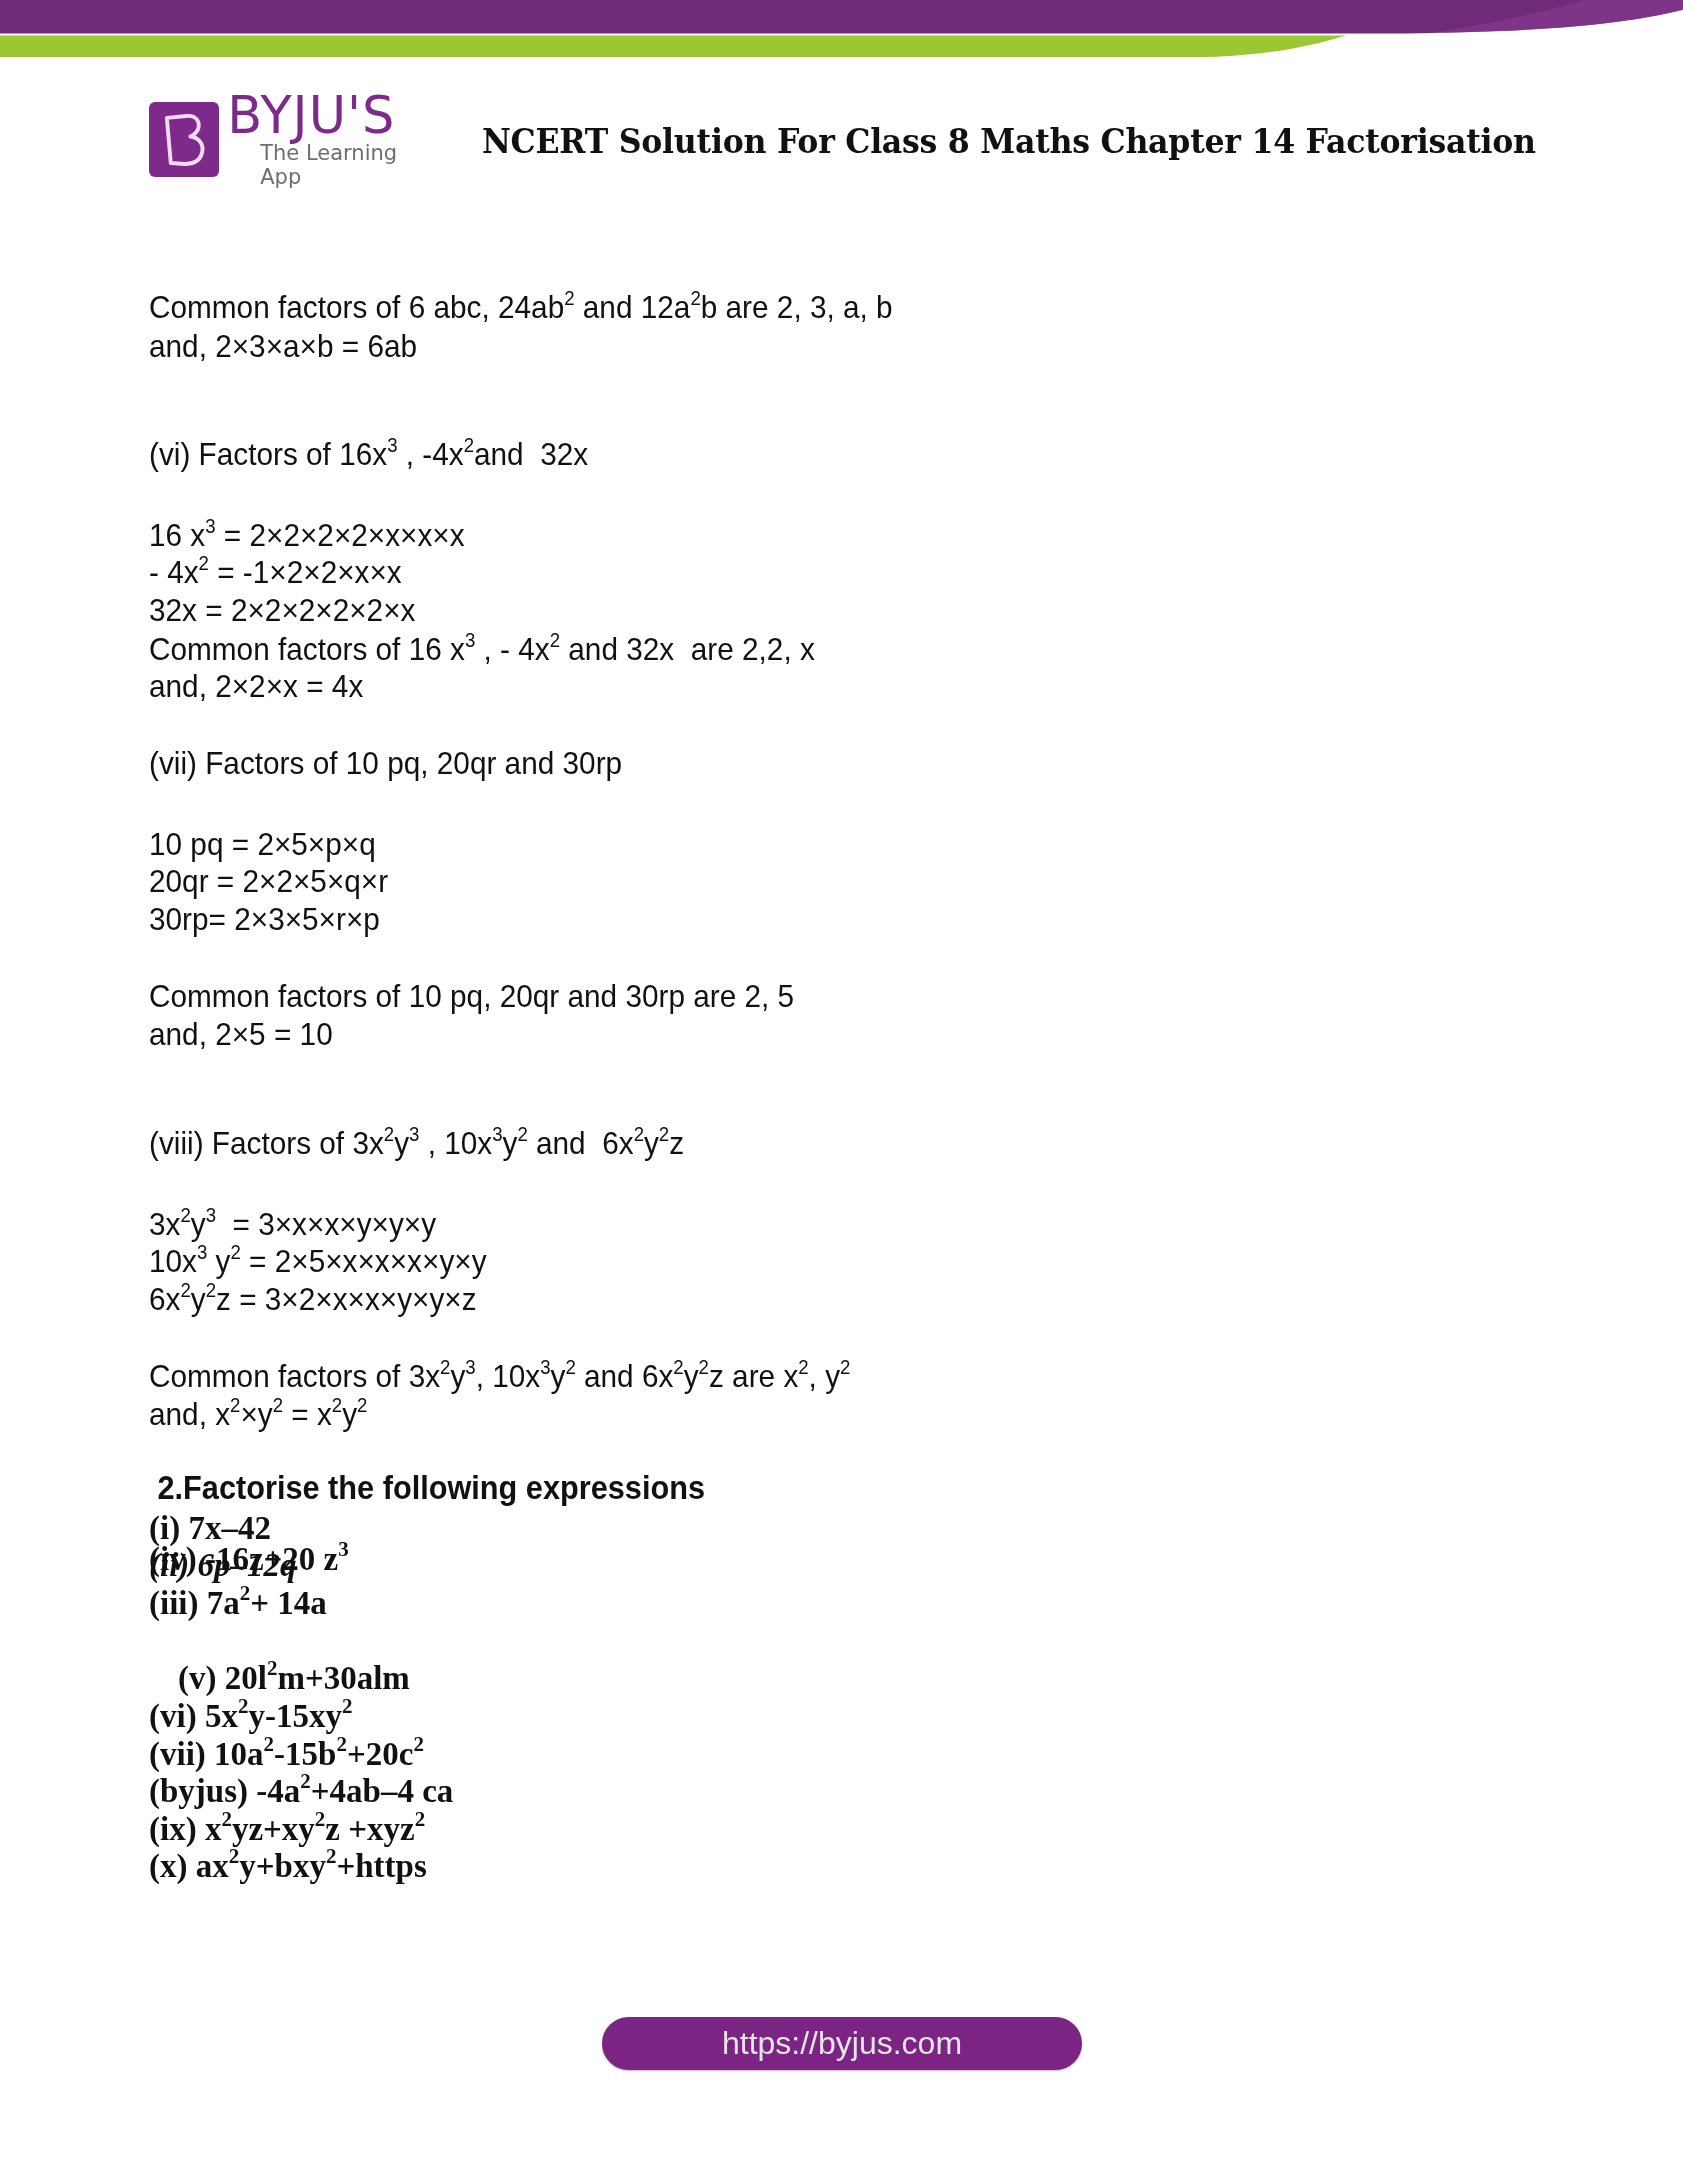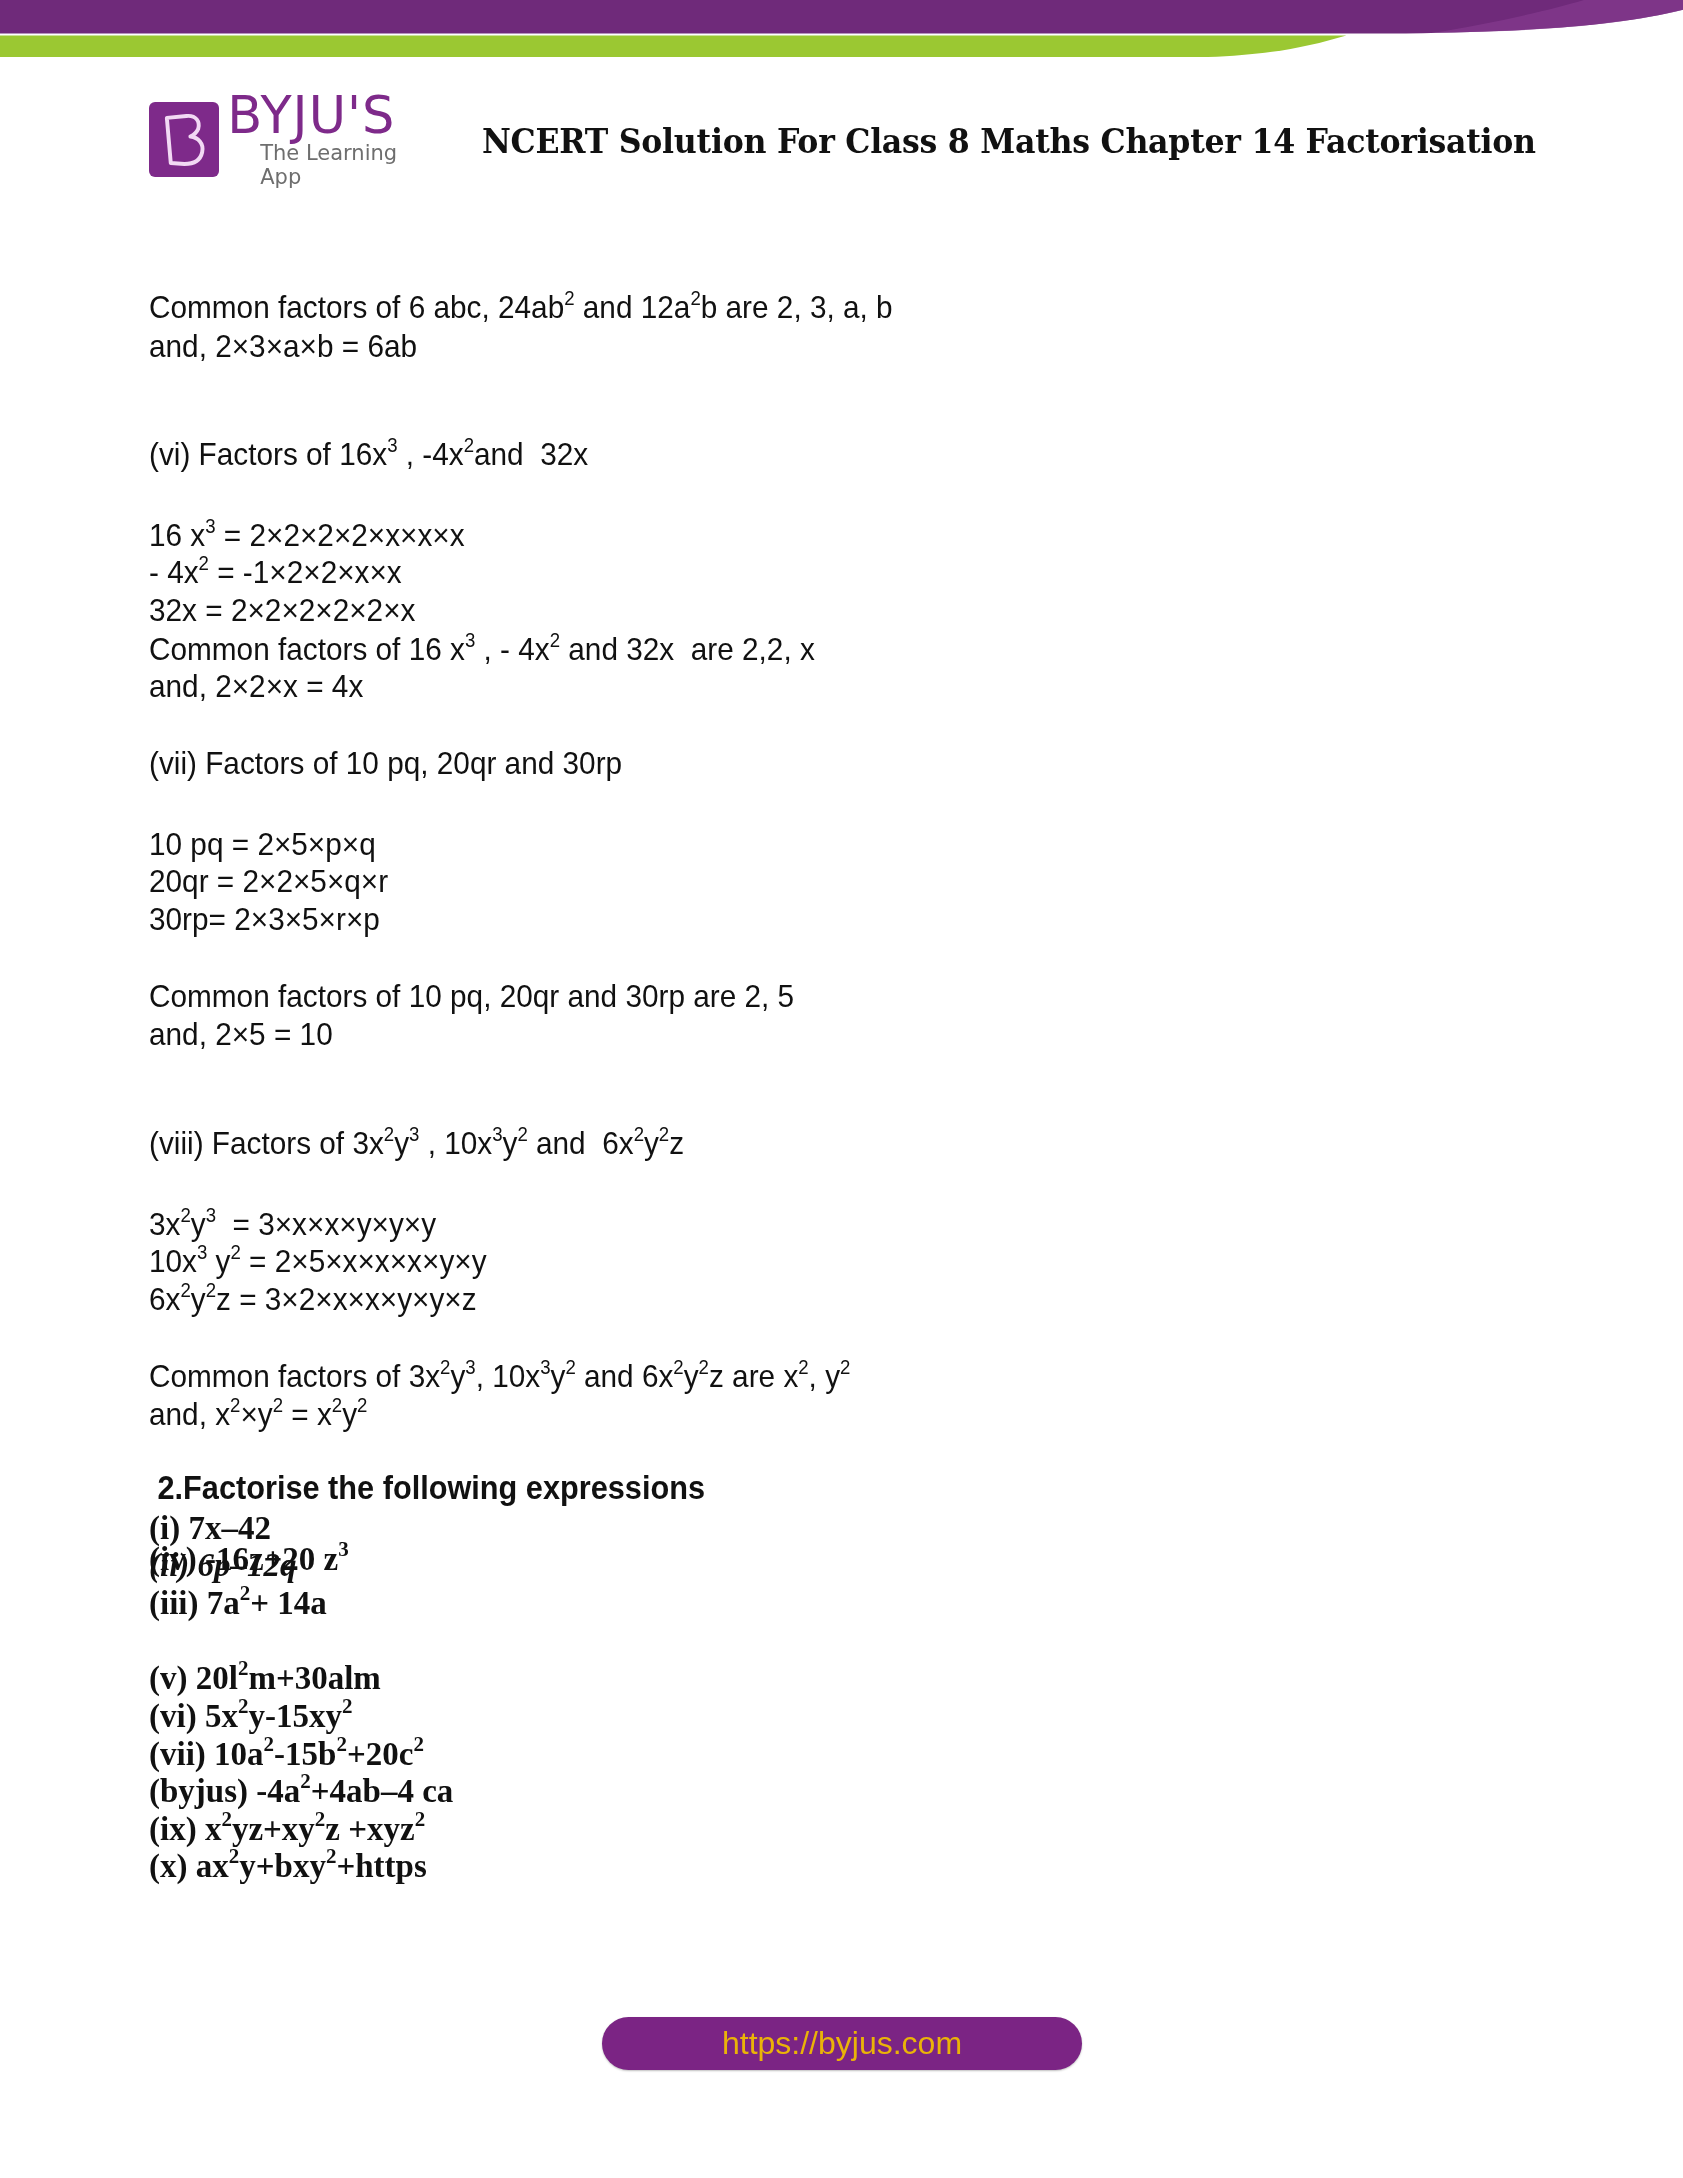--- a/index.html
+++ b/index.html
@@ -11,21 +11,21 @@
     .logo-brand { font-family: "DejaVu Sans", sans-serif; font-weight: normal; font-size: 51px; line-height: 51px; color: #7e2a8a; letter-spacing: 1px; }
     .logo-tag { font-family: "DejaVu Sans", sans-serif; font-size: 21px; line-height: 24px; color: #6e6e6e; margin-left: 33px; }
     .header-title { position: absolute; left: 482px; top: 121px; font-family: "DejaVu Serif", serif; font-weight: bold; font-size: 34px; color: #111; white-space: nowrap; letter-spacing: -0.3px; transform: scaleX(0.93); transform-origin: left center; }
     .content { position: absolute; left: 149px; top: 0; width: 1386px; }
     .line { position: absolute; left: 0; font-family: "Liberation Sans", sans-serif; font-size: 32px; line-height: 36px; color: #111; white-space: pre; transform: scaleX(0.93); transform-origin: left center; }
     .line sup { font-size: 20px; vertical-align: 13px; line-height: 0; }
     .line.bold-sans { font-weight: bold; font-size: 33px; }
     .line.serif-bold { font-family: "Liberation Serif", serif; font-weight: bold; font-size: 33px; transform: none; }
     .line.serif-bold sup { font-size: 21px; vertical-align: 14px; }
     .footer-pill { position: absolute; left: 602px; top: 2017px; width: 480px; height: 53px; background: #7b2484; border-radius: 27px; display: flex; align-items: center; justify-content: center; box-shadow: 0 1px 2px rgba(0,0,0,0.25); }
-    .footer-url { font-family: "Liberation Sans", sans-serif; font-size: 32px; color: #eab308; }
+    .footer-url { font-family: "Liberation Sans", sans-serif; font-size: 32px; color: #e5e5e5; }
   </style>
 </head>
 <body>
 
 <svg class="banner" viewBox="0 0 1700 60" preserveAspectRatio="none">
   <path d="M0,0 H1700 V10 C1640,25 1560,32 1420,34 L0,34 Z" fill="#6f2a7a"></path>
   <path d="M1250,0 H1700 V10 C1640,25 1560,32 1450,33 C1500,25 1560,12 1600,0 Z" fill="#843a8f" opacity="0.7"></path>
   <path d="M0,36 H1360 C1320,48 1280,56 1220,58 L0,58 Z" fill="#9bc832"></path>
 </svg>
 
@@ -62,21 +62,21 @@
     <div class="line " style="top: 1206px;"><span>3x</span><sup>2</sup><span>y</span><sup>3</sup><span>  = 3×x×x×y×y×y</span></div>
     <div class="line " style="top: 1243px;"><span>10x</span><sup>3</sup><span> y</span><sup>2</sup><span> = 2×5×x×x×x×y×y</span></div>
     <div class="line " style="top: 1281px;"><span>6x</span><sup>2</sup><span>y</span><sup>2</sup><span>z = 3×2×x×x×y×y×z</span></div>
     <div class="line " style="top: 1358px;"><span>Common factors of 3x</span><sup>2</sup><span>y</span><sup>3</sup><span>, 10x</span><sup>3</sup><span>y</span><sup>2</sup><span> and 6x</span><sup>2</sup><span>y</span><sup>2</sup><span>z are x</span><sup>2</sup><span>, y</span><sup>2</sup></div>
     <div class="line " style="top: 1396px;"><span>and, x</span><sup>2</sup><span>×y</span><sup>2</sup><span> = x</span><sup>2</sup><span>y</span><sup>2</sup></div>
     <div class="line bold-sans" style="top: 1470px;"><span> 2.Factorise the following expressions</span></div>
     <div class="line serif-bold" style="top: 1510px;"><span>(i) 7x–42</span></div>
     <div class="line serif-bold" style="top: 1547px; font-style: italic;"><span>(ii) 6p–12q</span></div>
     <div class="line serif-bold" style="top: 1585px; font-family: Liberation Serif, serif;"><span>(iii) 7a</span><sup>2</sup><span>+ 14a</span></div>
     <div class="line serif-bold" style="top: 1533px; margin-top: 8px;"><span>(iv) -16z+20 z</span><sup>3</sup></div>
-    <div class="line serif-bold" style="top: 1660px;"><span>(v) 20l</span><sup>2</sup><span>m+30alm</span></div>
+    <div class="line serif-bold" style="top: 1660px; margin-left: 29px;"><span>(v) 20l</span><sup>2</sup><span>m+30alm</span></div>
     <div class="line serif-bold" style="top: 1698px;"><span>(vi) 5x</span><sup>2</sup><span>y-15xy</span><sup>2</sup></div>
     <div class="line serif-bold" style="top: 1736px;"><span>(vii) 10a</span><sup>2</sup><span>-15b</span><sup>2</sup><span>+20c</span><sup>2</sup></div>
     <div class="line serif-bold" style="top: 1773px;"><span>(byjus) -4a</span><sup>2</sup><span>+4ab–4 ca</span></div>
     <div class="line serif-bold" style="top: 1811px;"><span>(ix) x</span><sup>2</sup><span>yz+xy</span><sup>2</sup><span>z +xyz</span><sup>2</sup></div>
     <div class="line serif-bold" style="top: 1848px;"><span>(x) ax</span><sup>2</sup><span>y+bxy</span><sup>2</sup><span>+https</span></div>
   </div>
 
 <div class="footer-pill">
   <span class="footer-url">https://byjus.com</span>
 </div>

